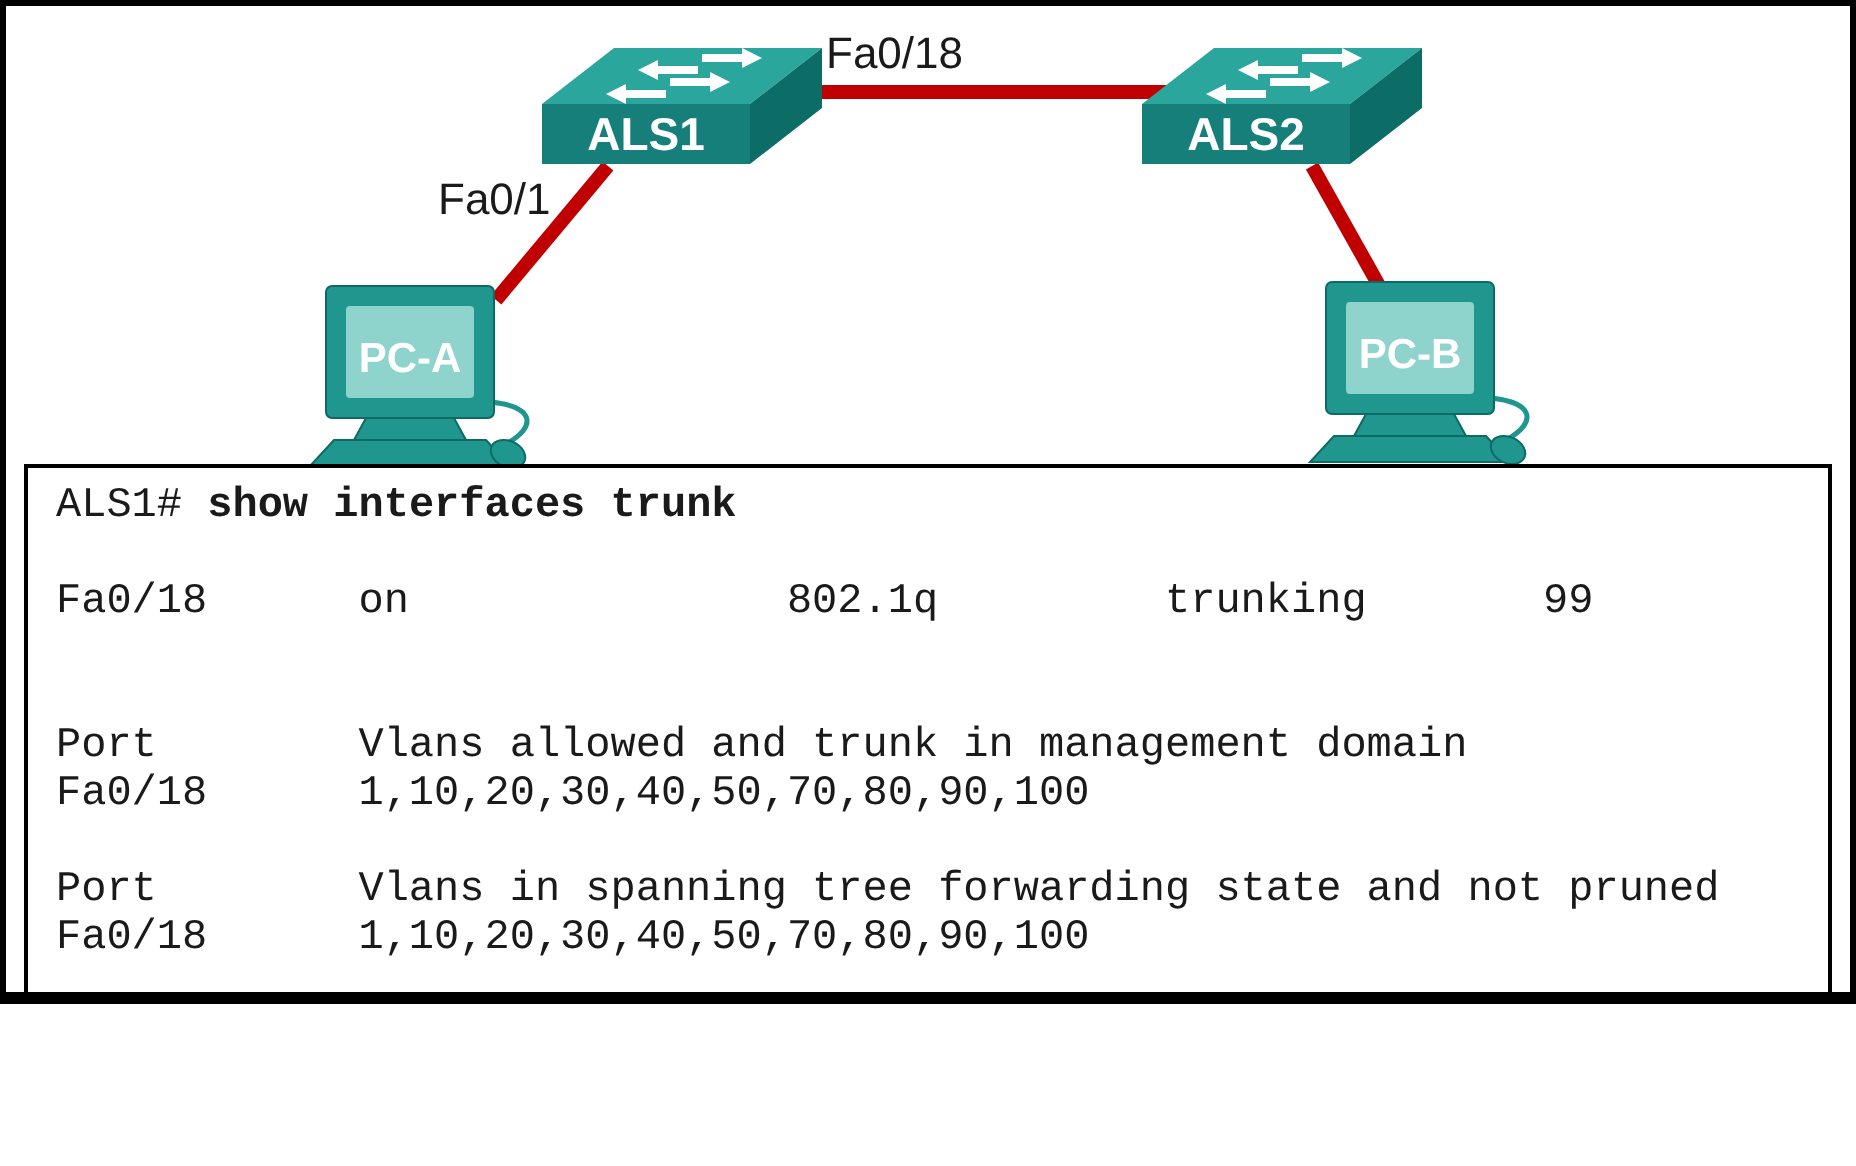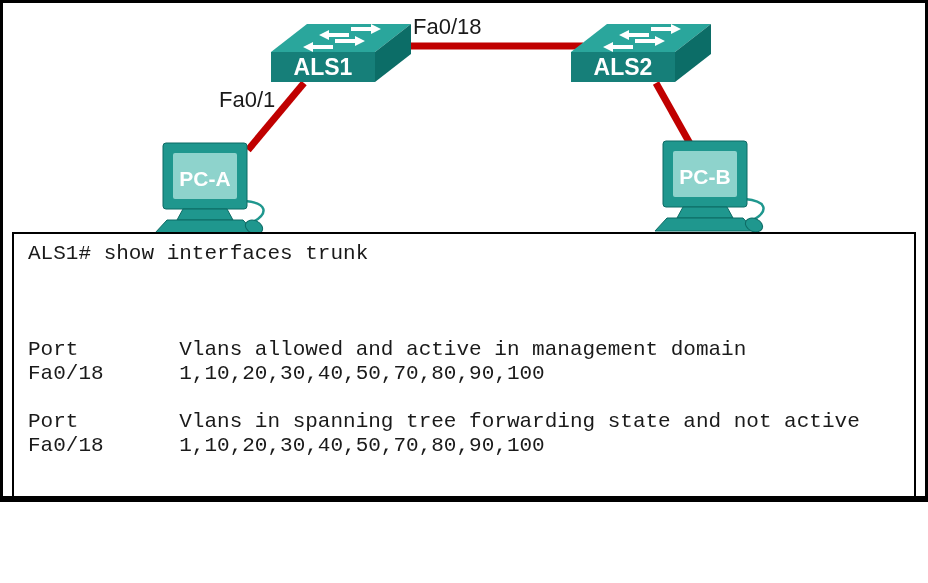--- a/index.html
+++ b/index.html
@@ -29,21 +29,21 @@
   }
 
   .terminal {
     position:absolute; left:9px; right:9px; top:229px; height:337px;
     box-sizing:border-box; border:2px solid #000; background:#fff;
     padding:8px 4px 0 14px;
     font-family:"Liberation Mono","DejaVu Sans Mono",monospace;
     font-size:21px; line-height:24px; color:#1a1a1a;
   }
   .tline { white-space:pre; min-height:24px; }
-  .cmd { font-weight:normal; }
+  .cmd { font-weight:bold; }
 </style>
 </head>
 <body>
 
 <div class="page">
 
   <svg class="diagram" viewBox="0 0 922 230" xmlns="http://www.w3.org/2000/svg">
 
     <line class="cable" x1="398" y1="43" x2="580" y2="43"></line>
     <line class="cable" x1="301" y1="80" x2="245" y2="147"></line>
@@ -95,22 +95,23 @@
       <polygon class="pc-body" points="34,66 78,66 84,77 28,77"></polygon>
       <polygon class="pc-body" points="18,77 94,77 106,90 6,90"></polygon>
       <ellipse class="pc-body" cx="105" cy="84" rx="9" ry="6.5" transform="rotate(25 105 84)"></ellipse>
       <text class="dev-label pc-label" x="56" y="43">PC-B</text>
     </g>
   </svg>
 
   <div class="terminal">
     <div class="tline"><span>ALS1# </span><span class="cmd">show interfaces trunk</span></div>
     <div class="tline"></div>
+    <div class="tline">Fa0/18      on               802.1q         trunking       99</div>
     <div class="tline"></div>
     <div class="tline"></div>
-    <div class="tline">Port        Vlans allowed and active in management domain</div>
+    <div class="tline">Port        Vlans allowed and trunk in management domain</div>
     <div class="tline">Fa0/18      1,10,20,30,40,50,70,80,90,100</div>
     <div class="tline"></div>
-    <div class="tline">Port        Vlans in spanning tree forwarding state and not active</div>
+    <div class="tline">Port        Vlans in spanning tree forwarding state and not pruned</div>
     <div class="tline">Fa0/18      1,10,20,30,40,50,70,80,90,100</div>
   </div>
 
 </div>
 
 </body></html>

